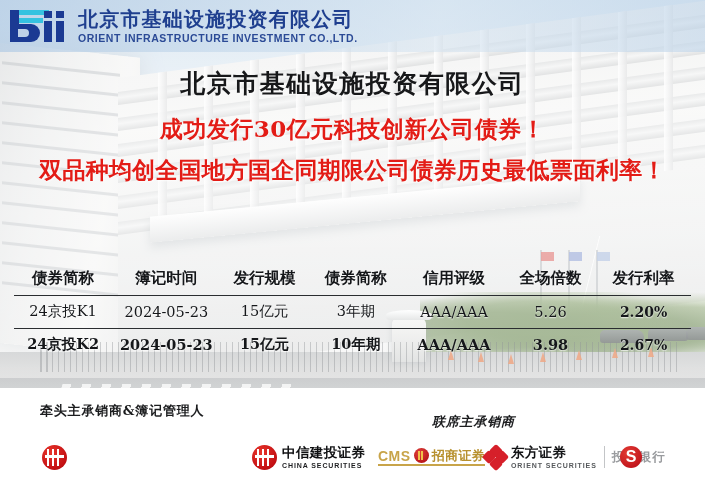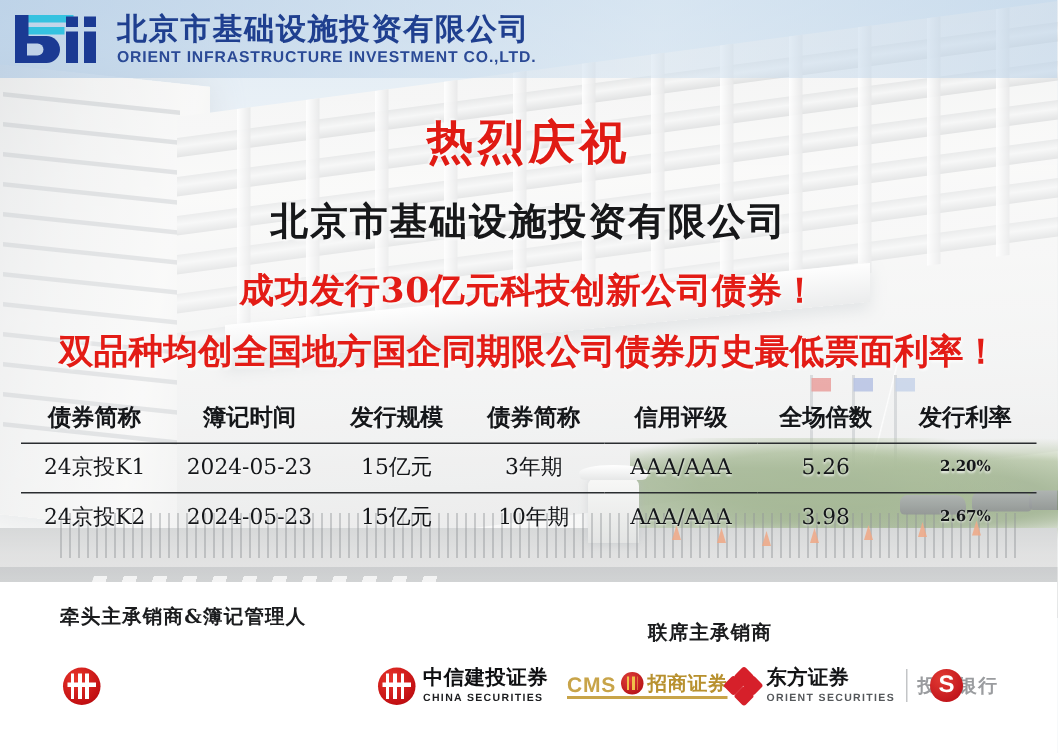--- a/index.html
+++ b/index.html
@@ -204,36 +204,36 @@
     padding:3px 0 6px 0;text-align:center;white-space:nowrap;
     border-bottom:1.6px solid #2a2d30;
     text-shadow:0 1px 1.5px rgba(255,255,255,.8);
   }
   .tbl td{
     font-size:14.5px;color:#15171a;
     padding:6px 0 7px 0;text-align:center;white-space:nowrap;
     border-bottom:1.6px solid #2a2d30;
     text-shadow:0 1px 1.5px rgba(255,255,255,.8);
   }
-  .tbl tr:last-child td{border-bottom:none;}
-  .tbl td.rate{font-weight:bold;font-size:10px;}
+  .tbl tr:last-child td{border-bottom:none;font-weight:bold;}
+  .tbl td.rate{font-weight:bold;font-size:14px;}
   .c0{width:14.5%;} .c1{width:16%;} .c2{width:13%;} .c3{width:14%;}
   .c4{width:15%;} .c5{width:13.5%;} .c6{width:14%;}
 
   
   .footer{
     position:absolute;left:0;top:388px;width:705px;height:114px;background:#ffffff;
   }
   .f-title{
     position:absolute;
     font-family:"DejaVu Serif","Liberation Serif",serif;
     font-weight:bold;font-size:13px;color:#1b1c1e;letter-spacing:.8px;
   }
   .f-title.left{left:40px;top:14px;}
-  .f-title.right{left:432px;top:25px;}
+  .f-title.right{left:432px;top:25px;font-style:italic;}
 
   .logo-row{position:absolute;top:52px;left:0;width:705px;height:34px;}
   .lgo{position:absolute;display:flex;align-items:center;height:34px;}
 
   
   .seal{
     position:relative;width:25px;height:25px;border-radius:50%;
     background:radial-gradient(circle at 36% 30%,#e8352b,#c20f12 72%,#9d0c0f);
     flex:0 0 auto;
   }
@@ -401,21 +401,20 @@
       <div class="d2"></div>
         <div class="i2"></div>
     </div>
     <div class="brand">
       <div class="brand-cn">北京市基础设施投资有限公司</div>
       <div class="brand-en">ORIENT INFRASTRUCTURE INVESTMENT CO.,LTD.</div>
     </div>
   </div>
 
   <div class="headline">
-    <div class="hl-red1">热烈庆祝</div>
     <div class="hl-black">北京市基础设施投资有限公司</div>
     <div class="hl-red2">成功发行30亿元科技创新公司债券！</div>
     <div class="hl-red3">双品种均创全国地方国企同期限公司债券历史最低票面利率！</div>
   </div>
 
   <table class="tbl">
     <thead>
       <tr>
         <th class="c0">债券简称</th>
         <th class="c1">簿记时间</th>

